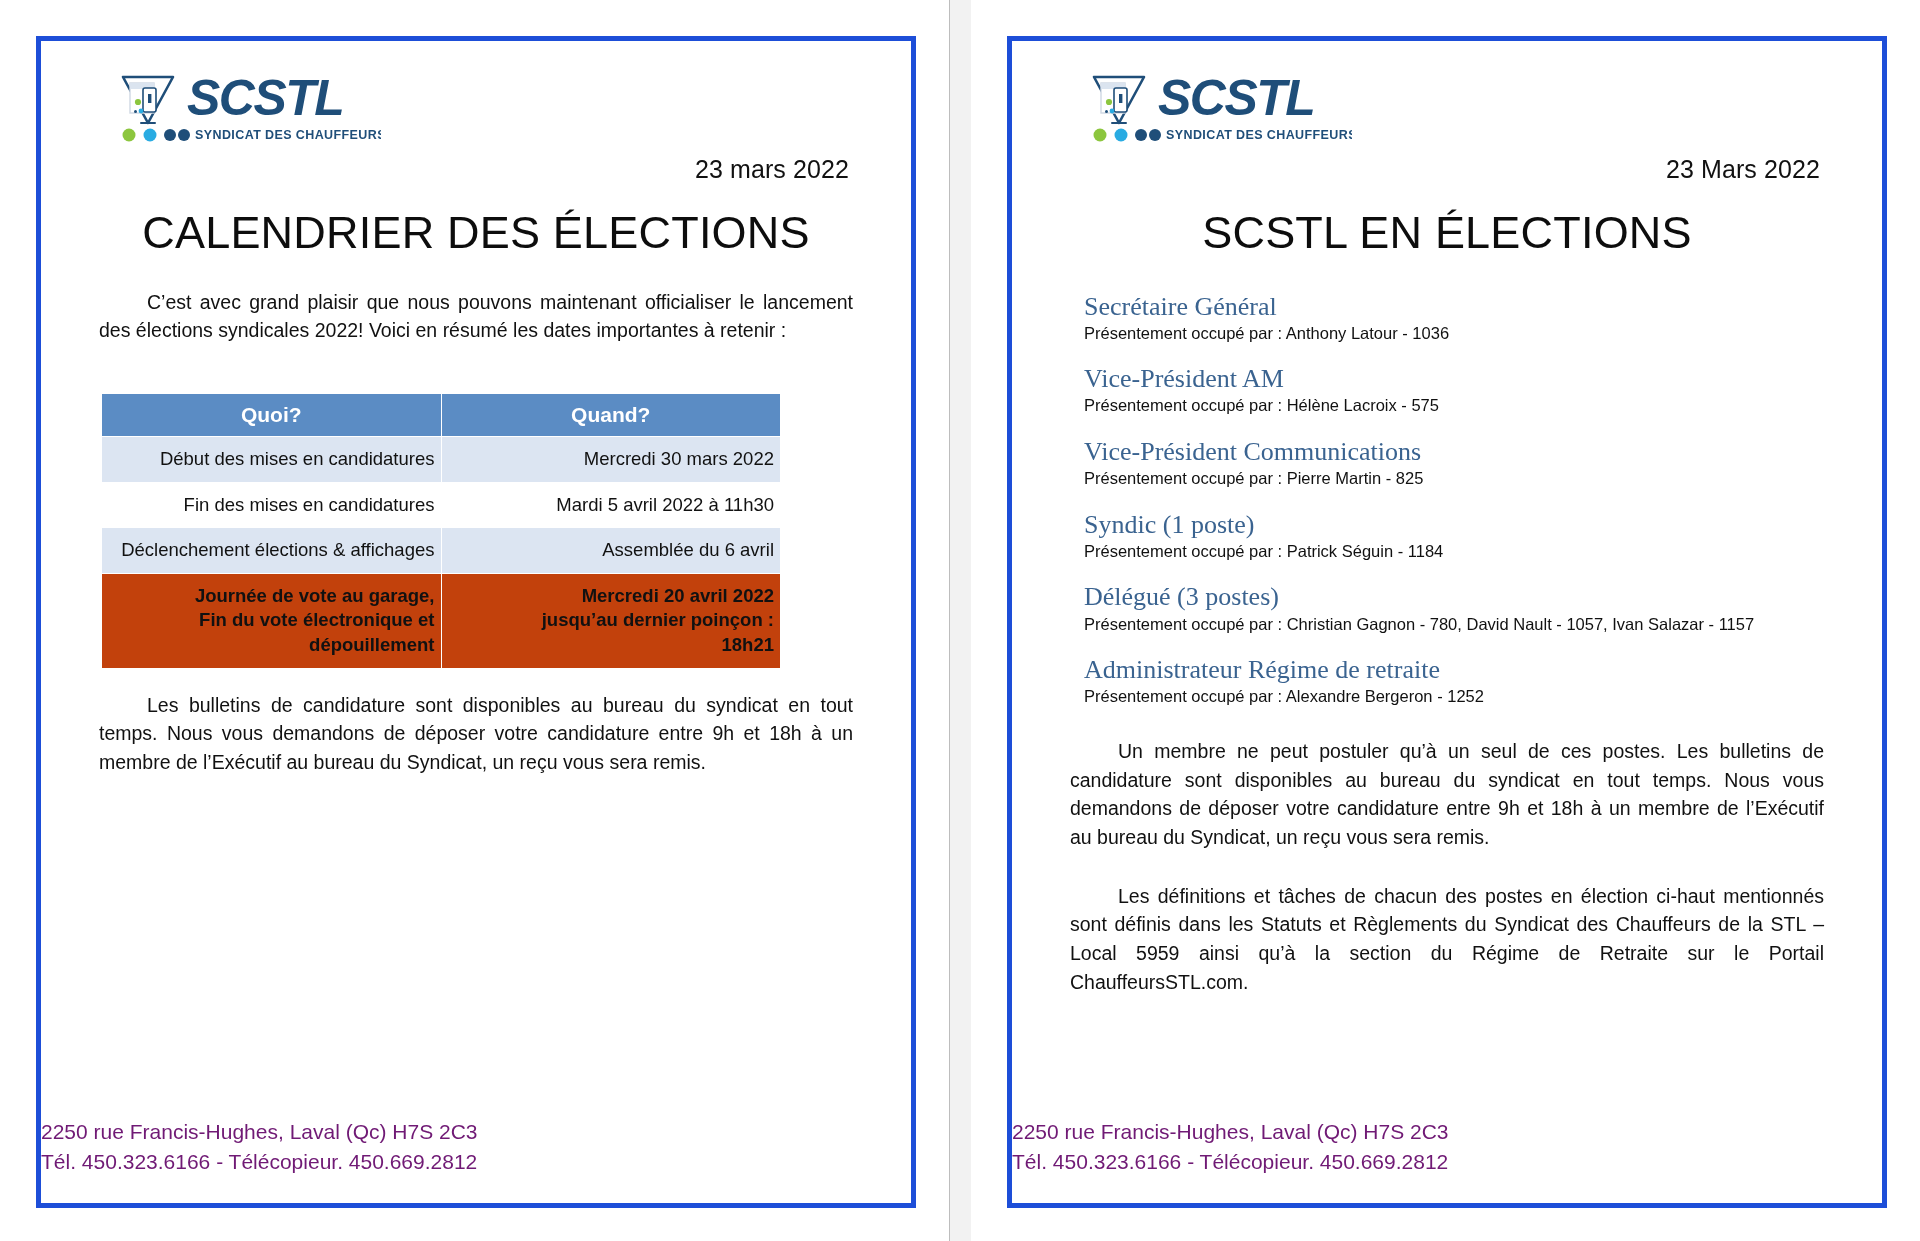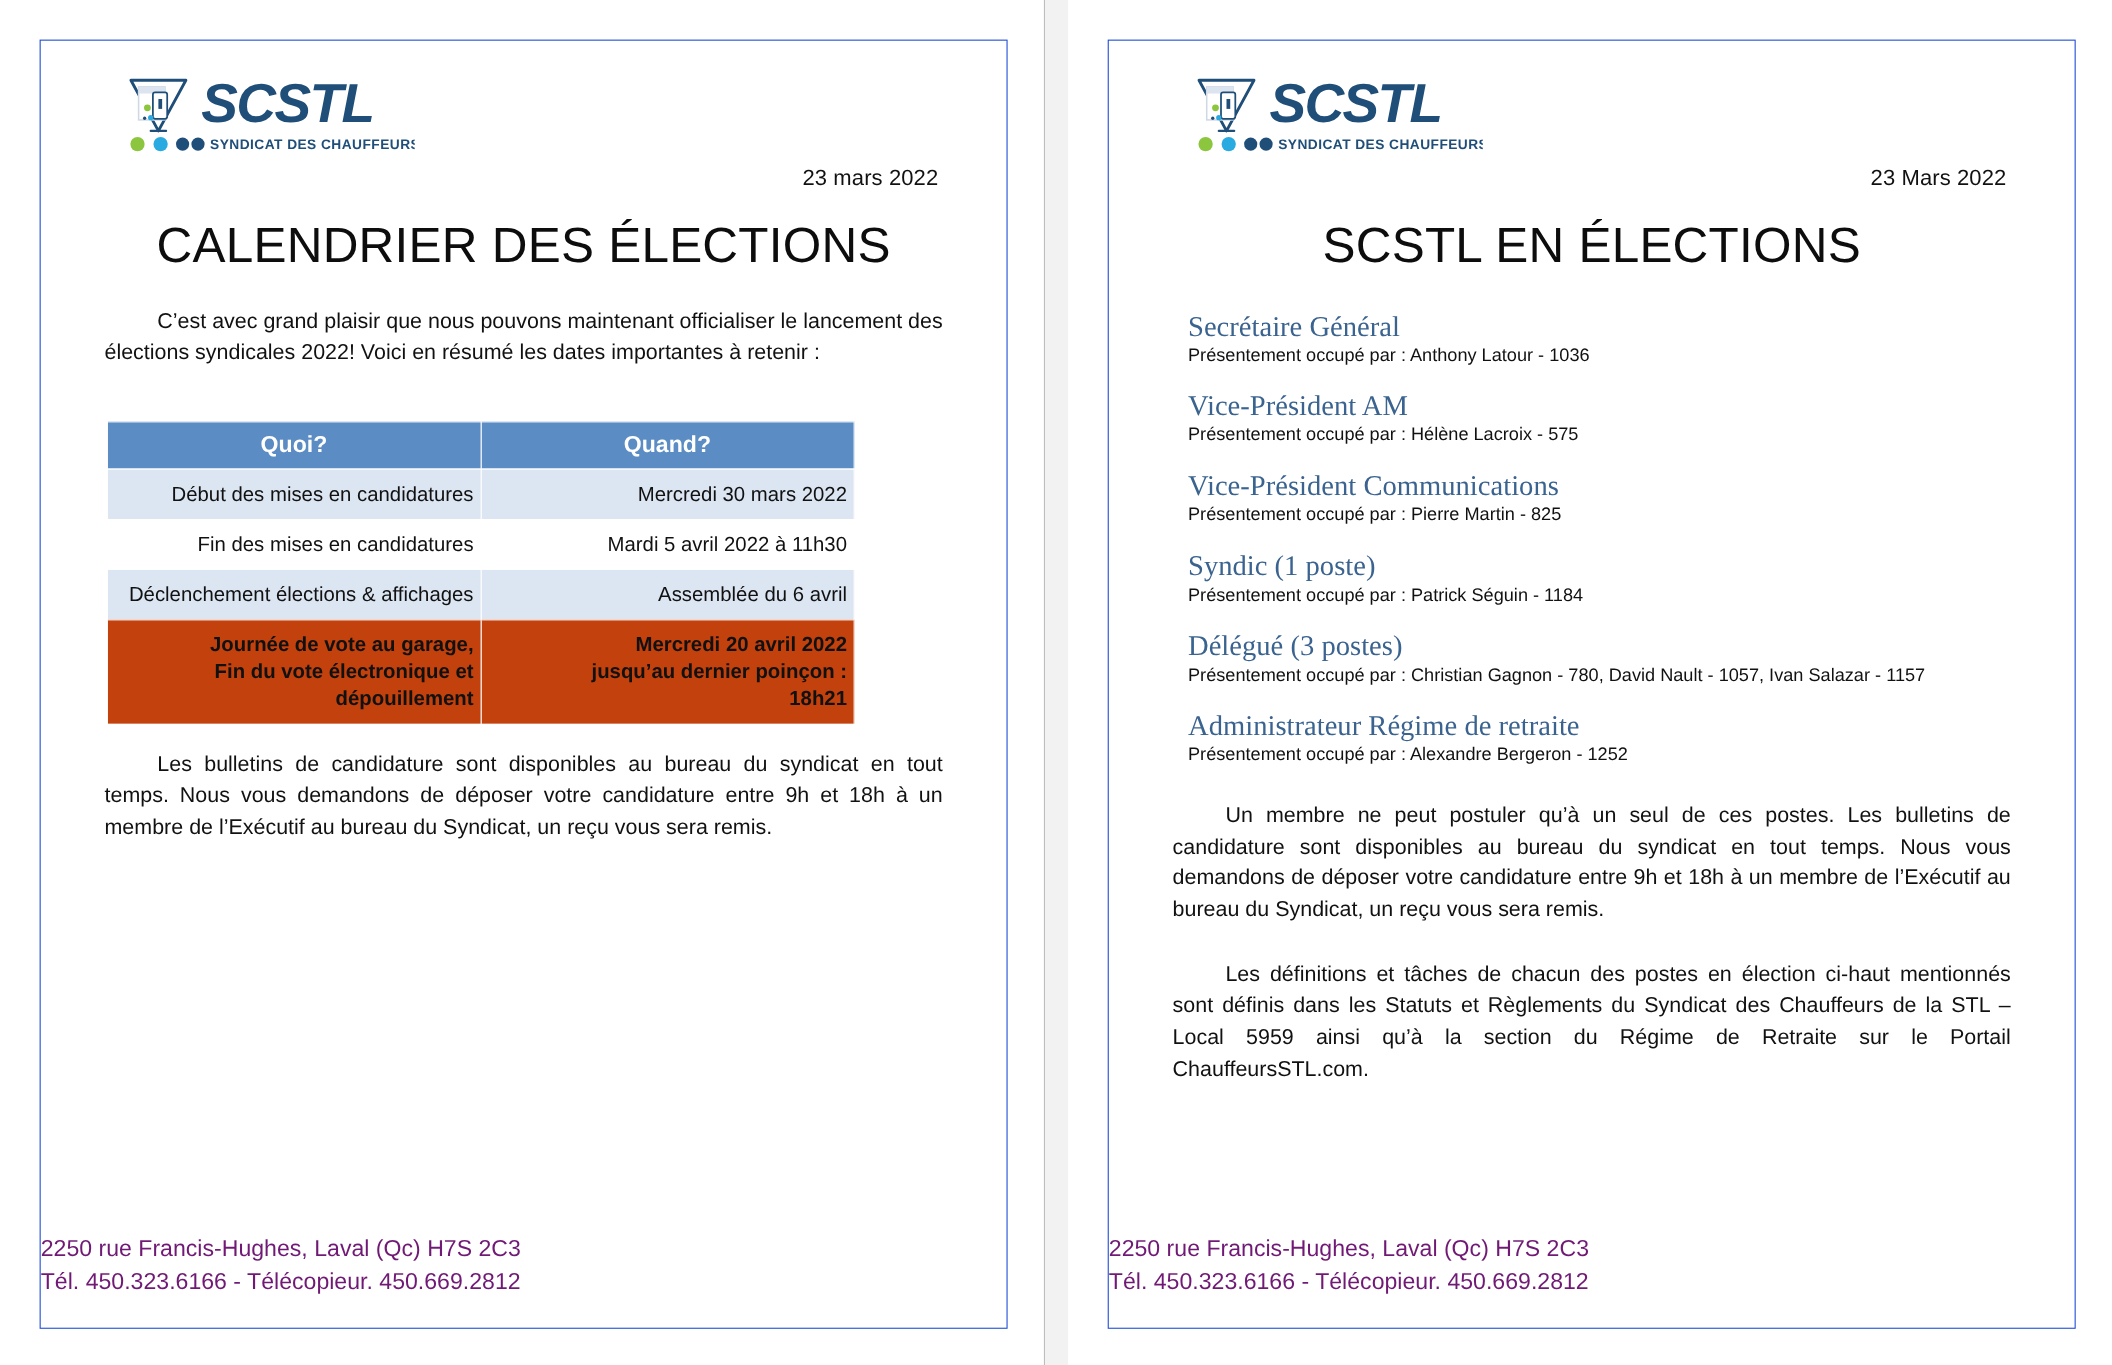--- a/index.html
+++ b/index.html
@@ -35,21 +35,21 @@
   .page-wrap.left {
     box-shadow: 1px 0 0 #bdbdbd;
   }
   .page-sheet {
     position: absolute;
     left: 36px;
     top: 36px;
     width: 880px;
     height: 1172px;
     background: #ffffff;
-    border: 1px solid #1d4ed8;
+    border: 5px solid #1d4ed8;
     box-sizing: border-box;
   }
   .page-inner {
     position: absolute;
     left: 58px;
     top: 12px;
     right: 58px;
     bottom: 10px;
   }
 
@@ -63,21 +63,21 @@
     left: 12px;
     top: 12px;
     width: 270px;
     height: 84px;
   }
   .logo svg { display: block; }
 
   
   .doc-date {
     text-align: right;
-    font-size: 20px;
+    font-size: 25px;
     color: #111111;
     margin-top: 6px;
     padding-right: 4px;
     letter-spacing: 0.1px;
   }
 
   
   .doc-title {
     text-align: center;
     font-size: 45px;

